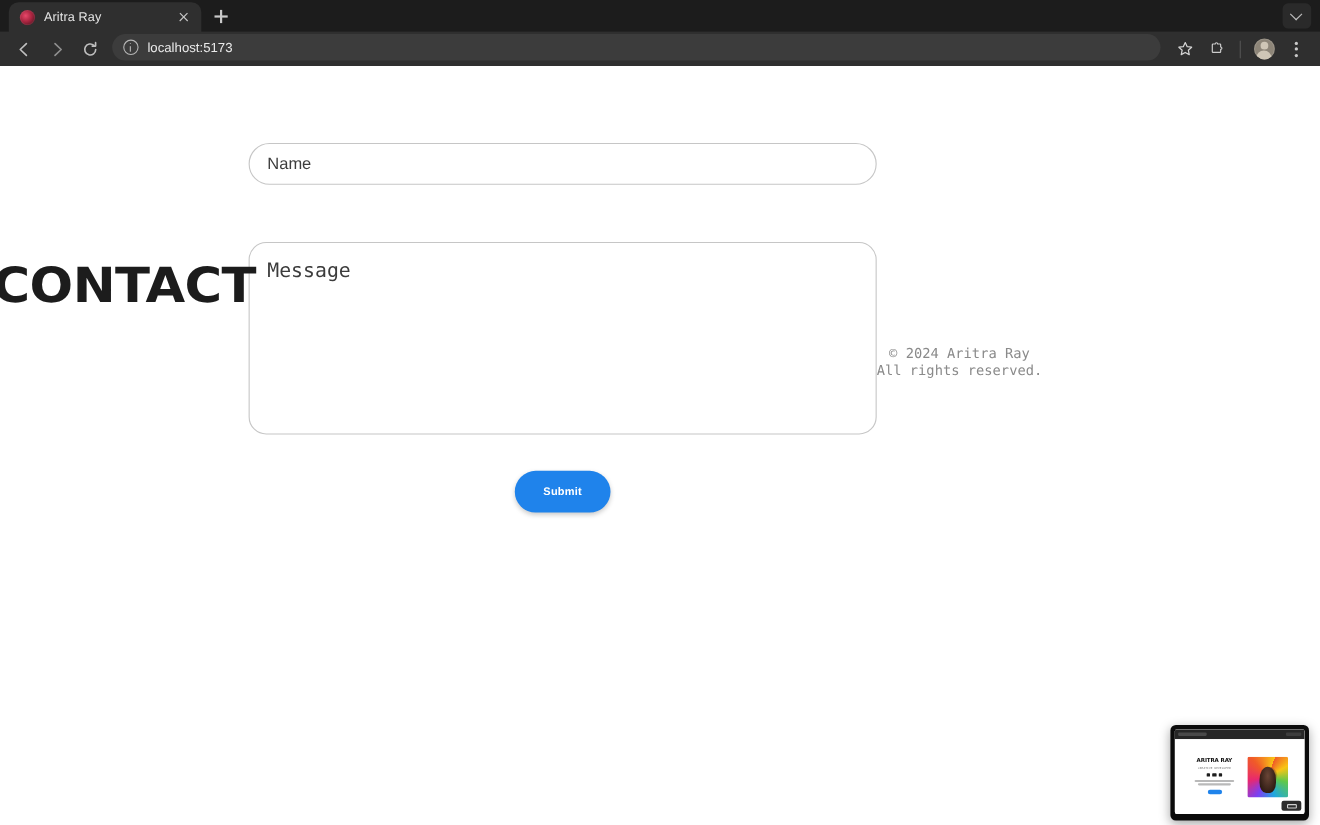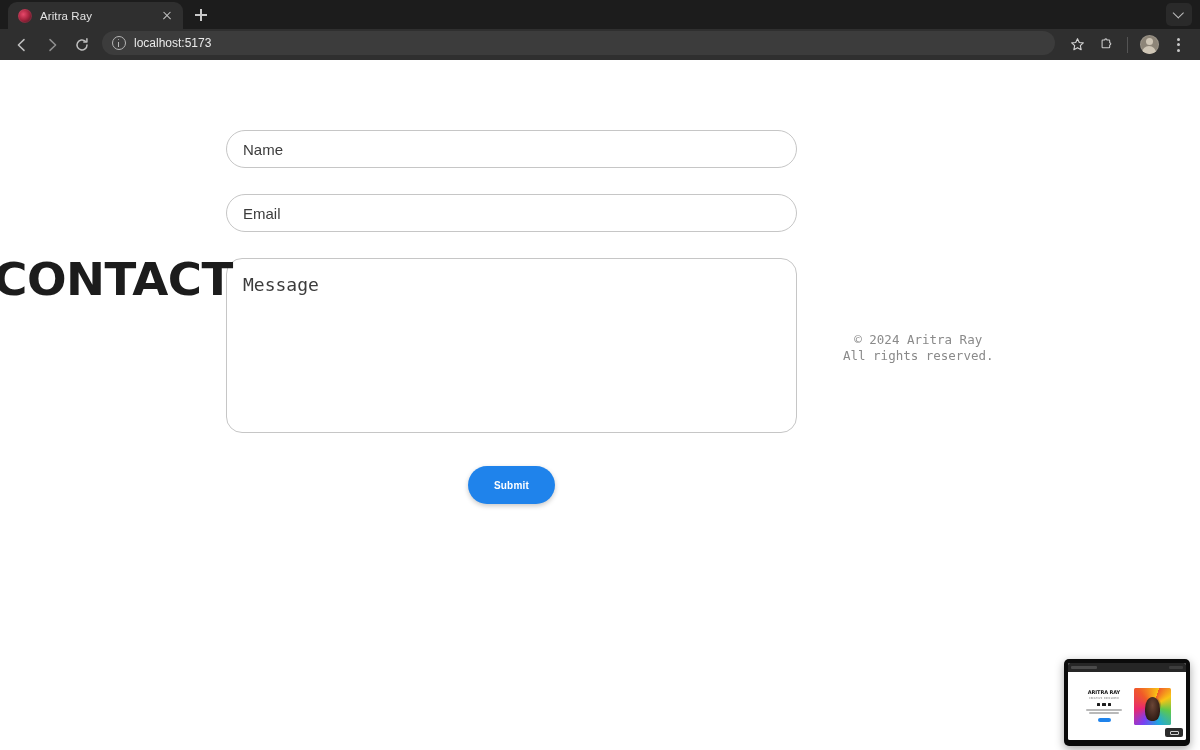--- a/index.html
+++ b/index.html
@@ -300,21 +300,20 @@
     box-shadow: 0 2px 5px rgba(0,0,0,0.22);
   }
 
   .footer {
     margin-top: 132px;
     text-align: center;
     font-family: "DejaVu Sans Mono", monospace;
     font-size: 12.5px;
     color: #8a8a8a;
     line-height: 1.25;
-    margin-left: 46px;
   }
 
   
   .pip {
     position: absolute;
     right: 10px;
     bottom: 4px;
     width: 126px;
     height: 87px;
     background: #0b0b0b;
@@ -484,21 +483,20 @@
   </div>
 
   <div class="viewport">
     <div class="page">
 
       <h1 class="page-title">CONTACT</h1>
 
       <div class="form">
         <input class="field" type="text" placeholder="Name" style="">
         <div class="field-gap"></div>
-        <input class="field" type="text" placeholder="Email" style="">
         <div class="field-gap"></div>
         <textarea class="textarea" placeholder="Message" style=""></textarea>
 
         <div class="submit-wrap">
           <button class="submit-btn">Submit</button>
         </div>
       </div>
 
       <div class="footer">
         <div>© 2024 Aritra Ray</div>

